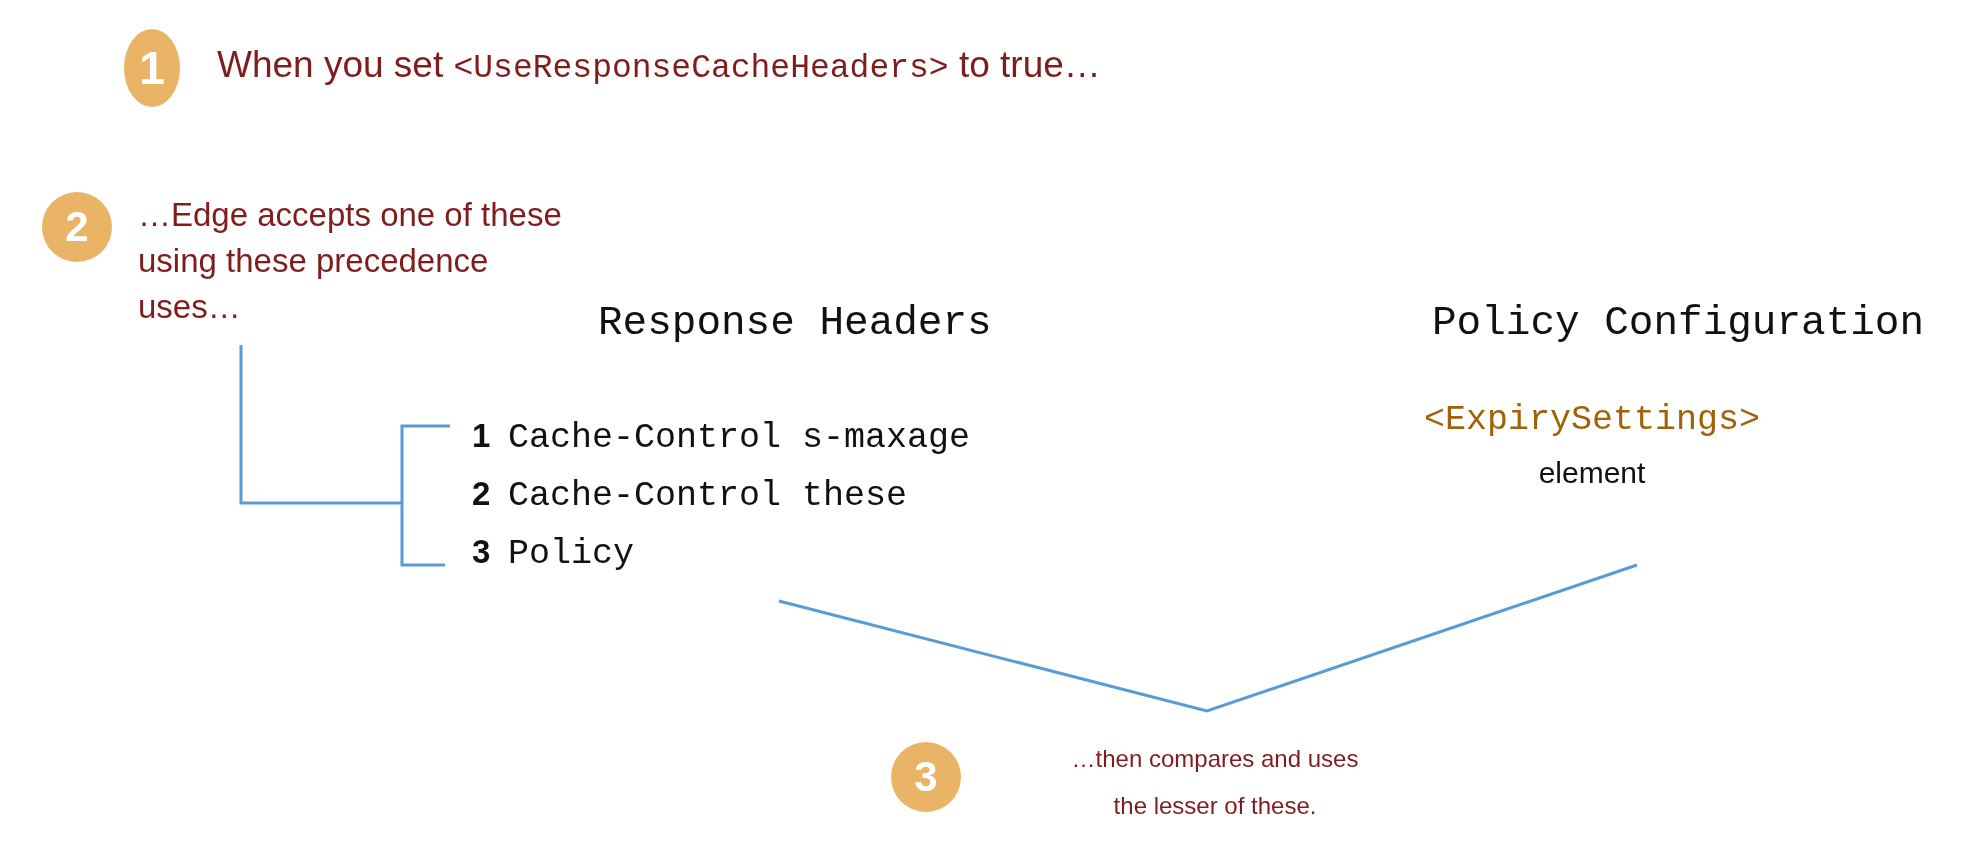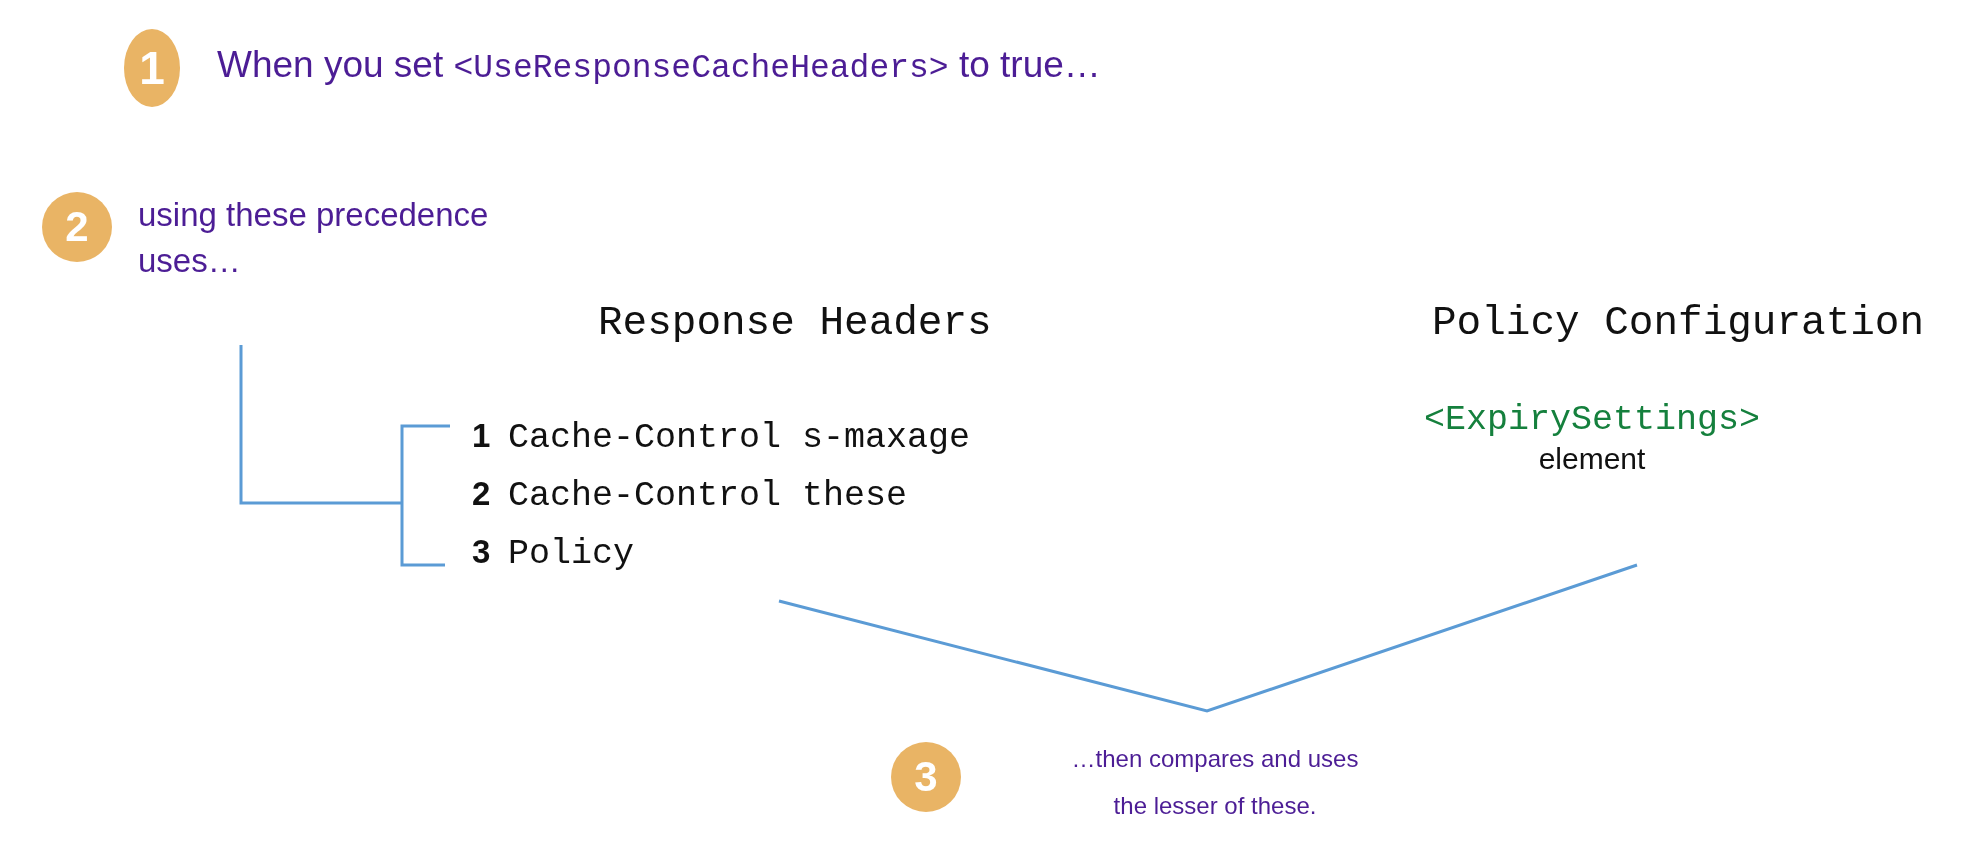--- a/index.html
+++ b/index.html
@@ -56,21 +56,21 @@
   #badge-3 {
     left: 891px; top: 742px;
     width: 70px; height: 70px;
     font-size: 42px;
   }
 
   
   .step-text {
     position: absolute;
     font-family: "Liberation Sans", sans-serif;
-    color: #4c1d95;
+    color: #7f1d1d;
   }
   #step1-text {
     left: 217px; top: 44px;
     font-size: 37px;
     white-space: nowrap;
   }
   #step1-text .mono {
     font-family: "Liberation Mono", monospace;
     font-size: 33px;
   }
@@ -124,25 +124,25 @@
   
   #policy-block {
     position: absolute;
     left: 1382px; top: 400px;
     width: 420px;
     text-align: center;
   }
   #policy-element-name {
     font-family: "Liberation Mono", monospace;
     font-size: 35px;
-    color: #15803d;
+    color: #a16207;
     white-space: nowrap;
   }
   #policy-element-word {
-    margin-top: 2px;
+    margin-top: 16px;
     font-family: "Liberation Sans", sans-serif;
     font-size: 30px;
     color: #111111;
   }
 </style>
 </head>
 <body>
 
 <div id="canvas">
 
@@ -157,20 +157,21 @@
 
   <div class="badge" id="badge-1">1</div>
 
   <div class="step-text" id="step1-text">
     <span>When you set </span><span class="mono">&lt;UseResponseCacheHeaders&gt;</span><span> to true…</span>
   </div>
 
   <div class="badge" id="badge-2">2</div>
 
   <div class="step-text" id="step2-text">
+    <div>…Edge accepts one of these</div>
     <div>using these precedence</div>
     <div>uses…</div>
   </div>
 
   <div class="col-heading" id="heading-response">Response Headers</div>
 
   <div id="precedence-list">
     <div class="list-row">
       <span class="list-num">1</span>
       <span class="list-label">Cache-Control s-maxage</span>

